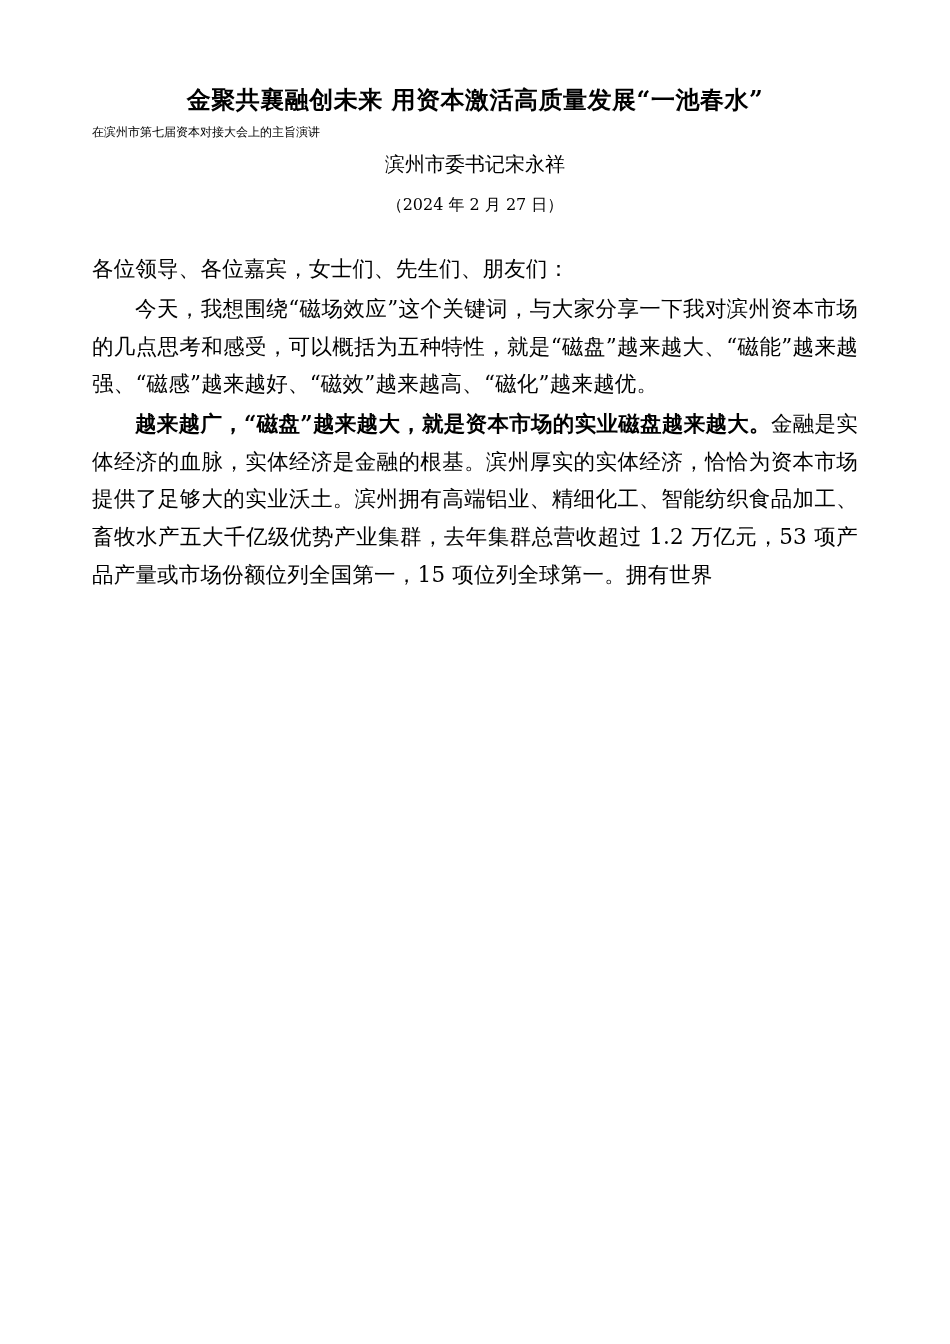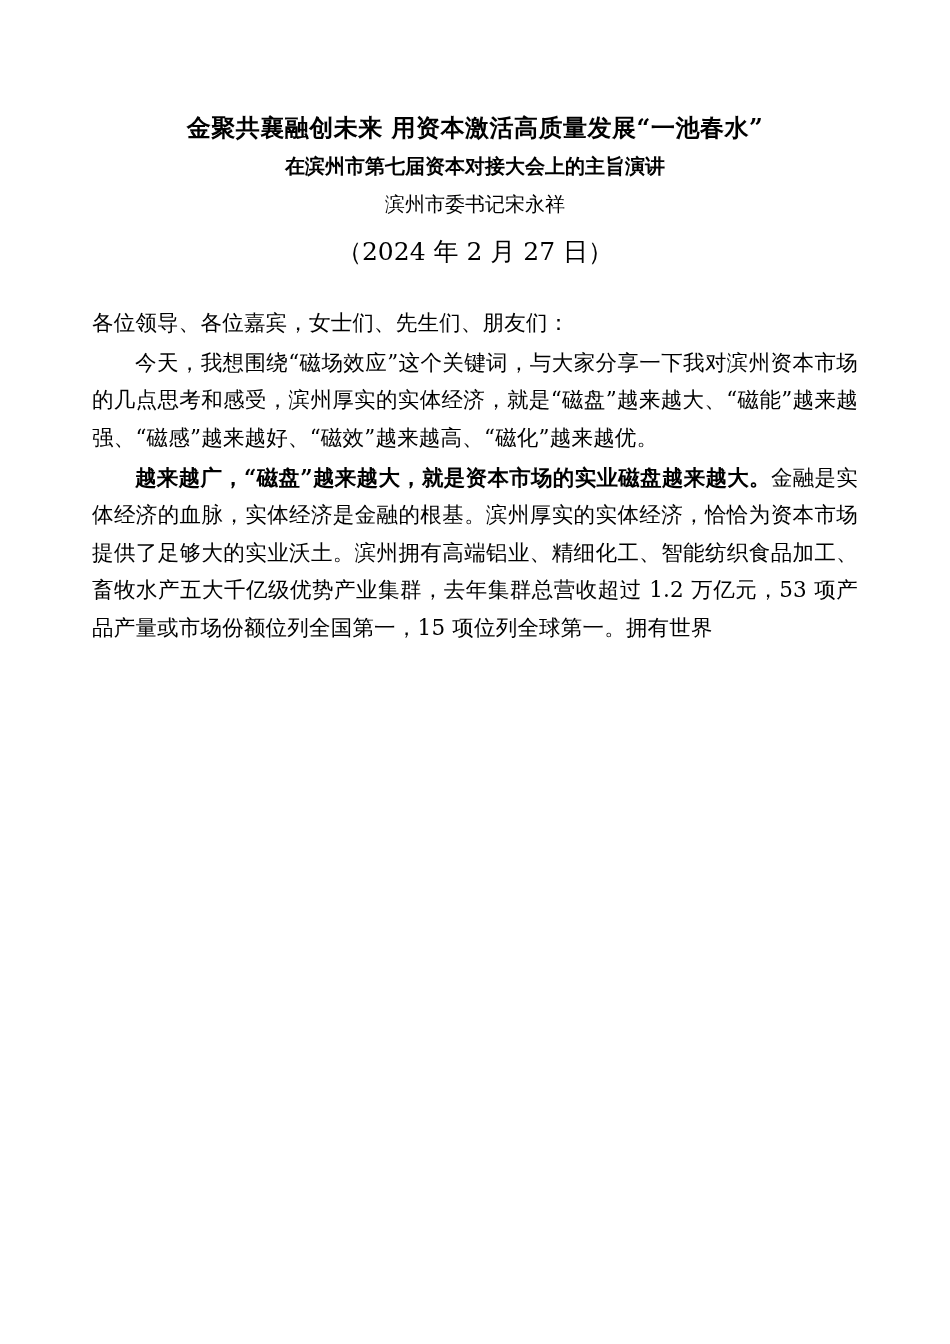--- a/index.html
+++ b/index.html
@@ -11,66 +11,66 @@
     width: 950px;
     height: 1344px;
     font-family: "DejaVu Serif", "Liberation Serif", serif;
     color: #000000;
     overflow: hidden;
   }
   .page {
     width: 950px;
     height: 1168px;
     box-sizing: border-box;
-    padding: 99px 92px 40px 92px;
+    padding: 71px 92px 40px 92px;
     position: relative;
   }
   .doc-title {
     text-align: center;
     font-size: 24px;
     font-weight: bold;
     letter-spacing: 0.5px;
     line-height: 1.4;
     margin: 12px 0 6px 0;
   }
   .doc-subtitle {
-    text-align: center;
-    font-size: 20px;
-    font-weight: bold;
+    font-size: 12px;
+    font-weight: normal;
     line-height: 1.5;
     margin: 6px 0 2px 0;
   }
   .doc-author {
     text-align: center;
     font-size: 20px;
     line-height: 1.5;
     margin: 8px 0 14px 0;
   }
   .doc-date {
     text-align: center;
-    font-size: 25px;
+    font-size: 16px;
     line-height: 1.5;
     margin: 10px 0 0 0;
   }
   .body-block {
     margin-top: 34px;
   }
   p.para {
     font-size: 21.5px;
     line-height: 1.75;
     margin: 0 0 2px 0;
     text-align: justify;
     text-justify: inter-ideograph;
     letter-spacing: 0.2px;
   }
   p.indent {
     text-indent: 2em;
   }
   p.noindent {
     text-indent: 0;
+    font-family: Liberation Serif, serif;
   }
   .bold-lead {
     font-weight: bold;
   }
 </style>
 </head>
 <body>
 
 <div class="page">
 
@@ -80,18 +80,18 @@
   <div class="doc-date">（2024 年 2 月 27 日）</div>
 
   <div class="body-block">
 
     <p class="para noindent">各位领导、各位嘉宾，女士们、先生们、朋友们：</p>
 
 
 
 
 
-    <p class="para indent">今天，我想围绕“磁场效应”这个关键词，与大家分享一下我对滨州资本市场的几点思考和感受，滨州厚实的实体经济，就是“磁盘”越来越大、“磁能”越来越强、“磁感”越来越好、“磁效”越来越高、“磁化”越来越优。</p>
+    <p class="para indent">今天，我想围绕“磁场效应”这个关键词，与大家分享一下我对滨州资本市场的几点思考和感受，可以概括为五种特性，就是“磁盘”越来越大、“磁能”越来越强、“磁感”越来越好、“磁效”越来越高、“磁化”越来越优。</p>
 
     <p class="para indent"><span class="bold-lead">越来越广，“磁盘”越来越大，就是资本市场的实业磁盘越来越大。</span><span>金融是实体经济的血脉，实体经济是金融的根基。滨州厚实的实体经济，恰恰为资本市场提供了足够大的实业沃土。滨州拥有高端铝业、精细化工、智能纺织食品加工、畜牧水产五大千亿级优势产业集群，去年集群总营收超过 1.2 万亿元，53 项产品产量或市场份额位列全国第一，15 项位列全球第一。拥有世界</span></p>
 
   </div>
 </div>
 
 </body></html>

